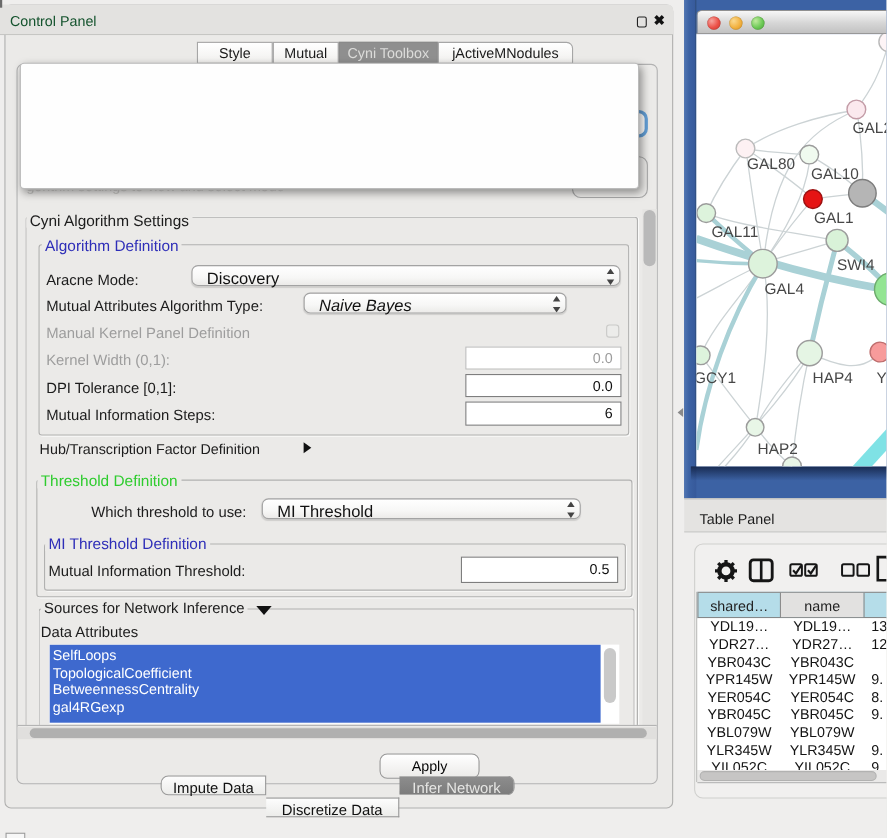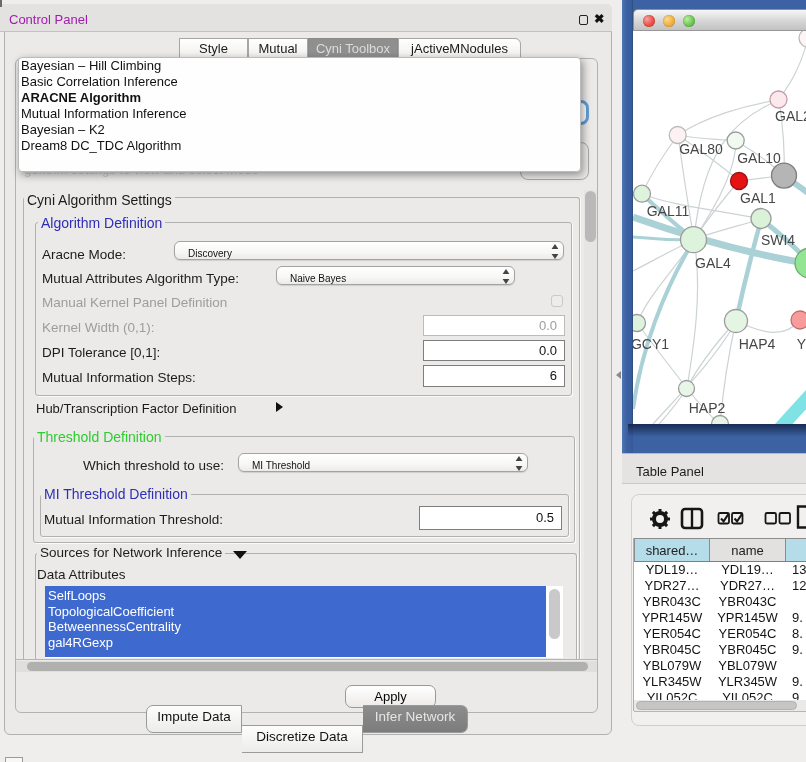--- a/index.html
+++ b/index.html
@@ -3,21 +3,21 @@
 <style>
 html,body{margin:0;padding:0;}
 body{width:806px;height:762px;position:relative;overflow:hidden;background:#efeeed;
  font-family:"Liberation Sans", sans-serif;-webkit-font-smoothing:antialiased;}
 .abs{position:absolute;}
 .lbl{font-size:13.5px;line-height:15px;font-weight:normal;color:#1c1c1c;white-space:nowrap;}
 .dis{color:#9d9d9d;}
 .field{position:absolute;background:#fff;border:1px solid #7e7e7e;font-size:13px;
  color:#111;text-align:right;box-sizing:border-box;}
 .combo{position:absolute;background:linear-gradient(#ffffff,#f7f7f6 60%,#ecebe9);
- border:1px solid #a3a3a3;border-radius:6px;box-sizing:border-box;font-size:10px;color:#111;
+ border:1px solid #a3a3a3;border-radius:6px;box-sizing:border-box;font-size:15px;color:#111;
  box-shadow:0 1px 1px rgba(0,0,0,0.12);padding-left:48px;}
 .combo .tx{position:absolute;left:13px;top:4px;line-height:15px;}
 .spin{position:absolute;right:4px;top:2px;width:8px;height:15px;}
 .fs{position:absolute;border:1px solid #b1b1b0;border-radius:3px;box-shadow:1px 1px 0 #fafaf9;}
 .fslbl{position:absolute;background:#ebeae8;padding:0 3px;font-size:14px;line-height:14px;white-space:nowrap;}
 </style></head>
 <body>
 
 <div class="abs" style="left:622px;top:0;width:184px;height:453px;background:#3c62a4;"></div>
 <div class="abs" style="left:622px;top:0;width:11px;height:453px;background:linear-gradient(90deg,#5075b2,#3c62a4 40%,#36599a);"></div>
@@ -216,21 +216,21 @@
 </style>
 
 <div class="abs" style="left:634px;top:700px;width:172px;height:11px;background:#eae9e8;"></div>
 <div class="abs" style="left:636px;top:701px;width:161px;height:9px;background:#c6c5c4;border:1px solid #b2b2b1;border-radius:5px;box-sizing:border-box;"></div>
 <div class="abs" style="left:634px;top:711px;width:172px;height:1px;background:#b5b5b5;"></div>
 
 <div class="abs" style="left:4px;top:4px;width:608px;height:731px;background:#ebeae8;
  border:1px solid #b0b0af;border-radius:6px;box-sizing:border-box;"></div>
 <div class="abs" style="left:0px;top:4px;width:612px;height:28px;background:#e3e2e0;
  border-bottom:1px solid #c2c2c0;border-radius:0 5px 0 0;box-sizing:border-box;"></div>
-<div class="abs" style="left:9px;top:12px;font-size:13px;line-height:15px;color:#a21caf;">Control Panel</div>
+<div class="abs" style="left:9px;top:12px;font-size:13px;line-height:15px;color:#14532d;">Control Panel</div>
 <div class="abs" style="left:0px;top:0px;width:2px;height:7px;background:#6a6a6a;"></div>
 <div class="abs" style="left:579px;top:15px;width:7px;height:8px;border:1.6px solid #222;border-radius:2px;"></div>
 <div class="abs" style="left:594px;top:11px;font-size:12.5px;font-weight:bold;color:#111;">✖</div>
 
 <div class="abs" style="left:15px;top:58px;width:583px;height:655px;background:#ebeae8;
  border:1px solid #b2b2b2;border-radius:6px;box-sizing:border-box;"></div>
 
 <div id="toptabs">
   <div class="abs tabt" style="left:97px;width:82px;border-radius:6px 0 0 0;margin-top:36px;">
     <svg width="12" height="13" viewBox="0 0 12 13" style="margin:0 3px -2px 0">
@@ -271,21 +271,21 @@
 
 <div class="lbl abs" style="left:42px;top:247px;">Aracne Mode:</div>
 <div class="combo" style="left:174px;top:241px;width:390px;height:19px;">
   <span class="tx">Discovery</span>
   <svg class="spin" viewBox="0 0 8 15">
       <path d="M4,0 L7.4,5 H0.6 Z" fill="#444"></path>
       <path d="M4,15 L0.6,10 H7.4 Z" fill="#444"></path>
     </svg>
 </div>
 <div class="lbl abs" style="left:42px;top:271px;">Mutual Attributes Algorithm Type:</div>
-<div class="combo" style="left:276px;top:266px;width:239px;height:19px;">
+<div class="combo" style="left:276px;top:266px;width:239px;height:19px;font-style:italic;">
   <span class="tx">Naive Bayes</span>
   <svg class="spin" viewBox="0 0 8 15">
       <path d="M4,0 L7.4,5 H0.6 Z" fill="#444"></path>
       <path d="M4,15 L0.6,10 H7.4 Z" fill="#444"></path>
     </svg>
 </div>
 <div class="lbl abs dis" style="left:42px;top:295px;">Manual Kernel Panel Definition</div>
 <div class="abs" style="left:551px;top:295px;width:12px;height:12px;background:#ececea;
  border:1.5px solid #c9c9c7;border-radius:3px;box-sizing:border-box;"></div>
 <div class="lbl abs dis" style="left:42px;top:320px;">Kernel Width (0,1):</div>
@@ -334,35 +334,27 @@
 <div class="abs" style="left:27px;top:662px;width:561px;height:9px;background:#b0b0af;border-radius:5px;"></div>
 
 <div class="abs" style="left:345px;top:685px;width:91px;height:23px;border:1px solid #999;
  border-radius:7px;background:linear-gradient(#ffffff,#ebeae8);box-sizing:border-box;
  text-align:center;font-size:13px;line-height:21px;color:#050505;">Apply</div>
 
 <div class="abs btab" style="left:146px;width:96px;border-radius:7px 0 0 7px;">Impute Data</div>
 <div class="abs btab" style="left:242px;width:121px;border-left:none;margin-top:20px;">Discretize Data</div>
 <div class="abs btab bsel" style="left:363px;width:105px;border-radius:0 7px 7px 0;border-left:none;">Infer Network</div>
 <style>
-.btab{top:705px;height:28px;background:linear-gradient(#fdfdfd,#ececea);border:1px solid #9a9a9a;
+.btab{top:705px;height:18px;background:linear-gradient(#fdfdfd,#ececea);border:1px solid #9a9a9a;
  box-sizing:border-box;text-align:center;font-size:13.5px;color:#111;line-height:21px;}
 .btab.bsel{background:linear-gradient(#8d8d8d,#7c7c7c);color:#e6e6e4;}
 </style>
 
 <div class="abs" style="left:18px;top:57px;width:563px;height:115px;background:#fefefe;
  border:1px solid #bbb;border-radius:4px;box-sizing:border-box;box-shadow:2px 3px 8px rgba(0,0,0,0.4);
  font-size:13px;color:#111;">
-  <div style="padding-left:2px;line-height:16px;">
-    Bayesian – Hill Climbing<br>
-    Basic Correlation Inference<br>
-    <b>ARACNE Algorithm</b><br>
-    Mutual Information Inference<br>
-    Bayesian – K2<br>
-    Dream8 DC_TDC Algorithm
-  </div>
 </div>
 
 <div class="abs" style="left:616px;top:371px;width:0;height:0;border-right:5px solid #8a8a8a;
  border-top:4px solid transparent;border-bottom:4px solid transparent;"></div>
 
 <div class="abs" style="left:5px;top:757px;width:18px;height:12px;background:#f7f7f7;
  border:1.5px solid #9a9a9a;box-sizing:border-box;"></div>
 
 </body></html>

